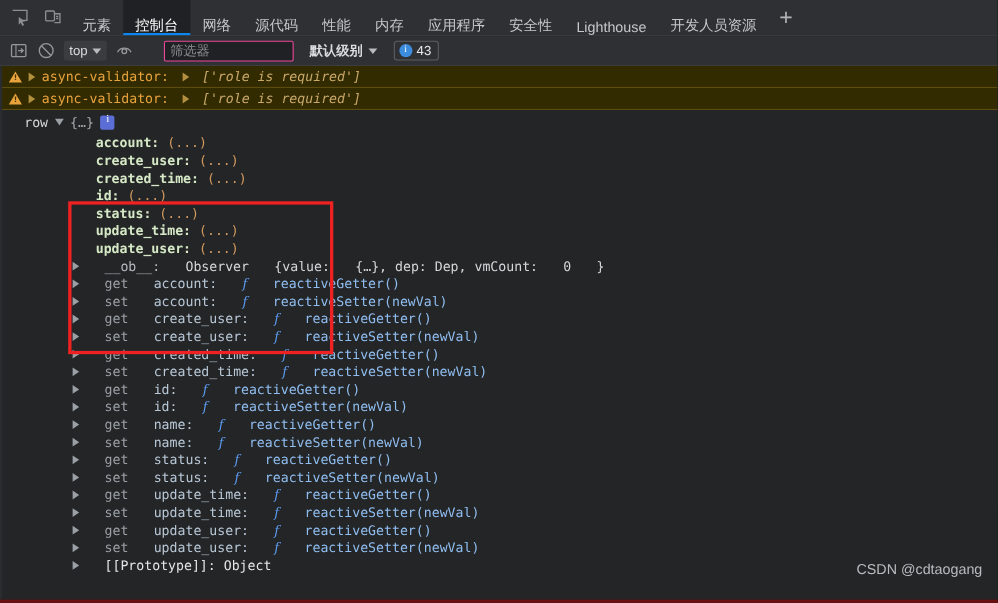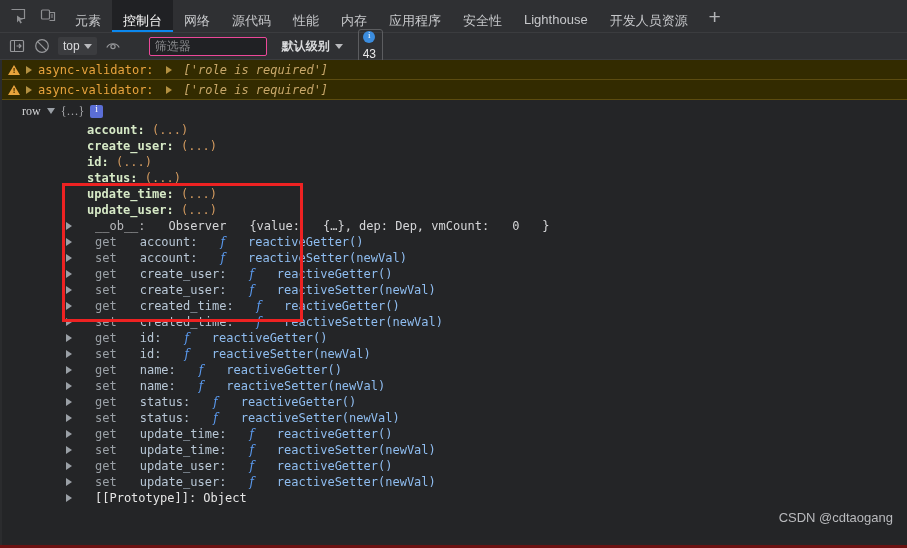--- a/index.html
+++ b/index.html
@@ -25,22 +25,22 @@
     box-sizing: border-box;
   }
   .tb-icons {
     display: flex; align-items: center;
     padding: 0 6px 0 8px;
     gap: 10px;
   }
   .tb-icon { width: 20px; height: 20px; opacity: .72; cursor: pointer; display:block;}
   .tabs { display: flex; align-items: stretch; }
   .tab {
-    display: flex; align-items: flex-start;
-    padding: 12px 11px;
+    display: flex; align-items: flex-end;
+    padding: 0 11px;
     font-size: 13px;
     color: #c6c7ca;
     cursor: pointer;
     position: relative;
     white-space: nowrap;
   }
   .tab.active {
     background: #202124;
     color: #ffffff;
   }
@@ -112,21 +112,20 @@
     cursor: pointer; margin-left: 8px;
   }
   .level-select .lbl { color: #dadbdd; font-size: 12px; font-weight: bold; }
   .count-badge {
     display: flex; align-items: center; gap: 4px;
     border: 1px solid #5c5d60;
     border-radius: 3px;
     padding: 1px 6px 1px 4px;
     margin-left: 8px;
     cursor: pointer;
-    flex-direction: column;
   }
   .count-badge .num { color: #e8e8e9; font-size: 12px; }
   .info-dot {
     width: 12px; height: 12px; border-radius: 50%;
     background: #3b8cde;
     position: relative;
     flex: none;
   }
   .info-dot::after {
     content: "i";
@@ -195,21 +194,20 @@
   .warn-src { color: #e8a33d; }
   .warn-val { color: #c9a86a; font-style: italic; margin-left: 6px; }
 
   .row-head {
     height: 22px;
     display: flex;
     align-items: center;
     gap: 6px;
     padding-left: 22px;
     color: #d5d6d8;
-    font-family: Liberation Serif, serif;
   }
   .brace { color: #a6a7aa; }
   .info-icon-sq {
     width: 13px; height: 13px;
     border-radius: 2px;
     background: #5b6ed6;
     position: relative;
     flex: none;
     cursor: pointer;
   }
@@ -380,20 +378,21 @@
   <div class="row-head">
     <span>row</span>
     <span class="tri-down"></span>
     <span class="brace">{…}</span>
     <span class="info-icon-sq"></span>
   </div>
 
   <div class="prop-list">
     <div class="prop-line"><span>account:</span> <span class="pv">(...)</span></div>
     <div class="prop-line"><span>create_user:</span> <span class="pv">(...)</span></div>
+    <div class="prop-line"><span>created_time:</span> <span class="pv">(...)</span></div>
     <div class="prop-line"><span>id:</span> <span class="pv">(...)</span></div>
     <div class="prop-line"><span>status:</span> <span class="pv">(...)</span></div>
     <div class="prop-line"><span>update_time:</span> <span class="pv">(...)</span></div>
     <div class="prop-line"><span>update_user:</span> <span class="pv">(...)</span></div>
   </div>
 
   <div class="redbox"></div>
 
   <div class="ob-line">
     <span class="tri-right"></span>

